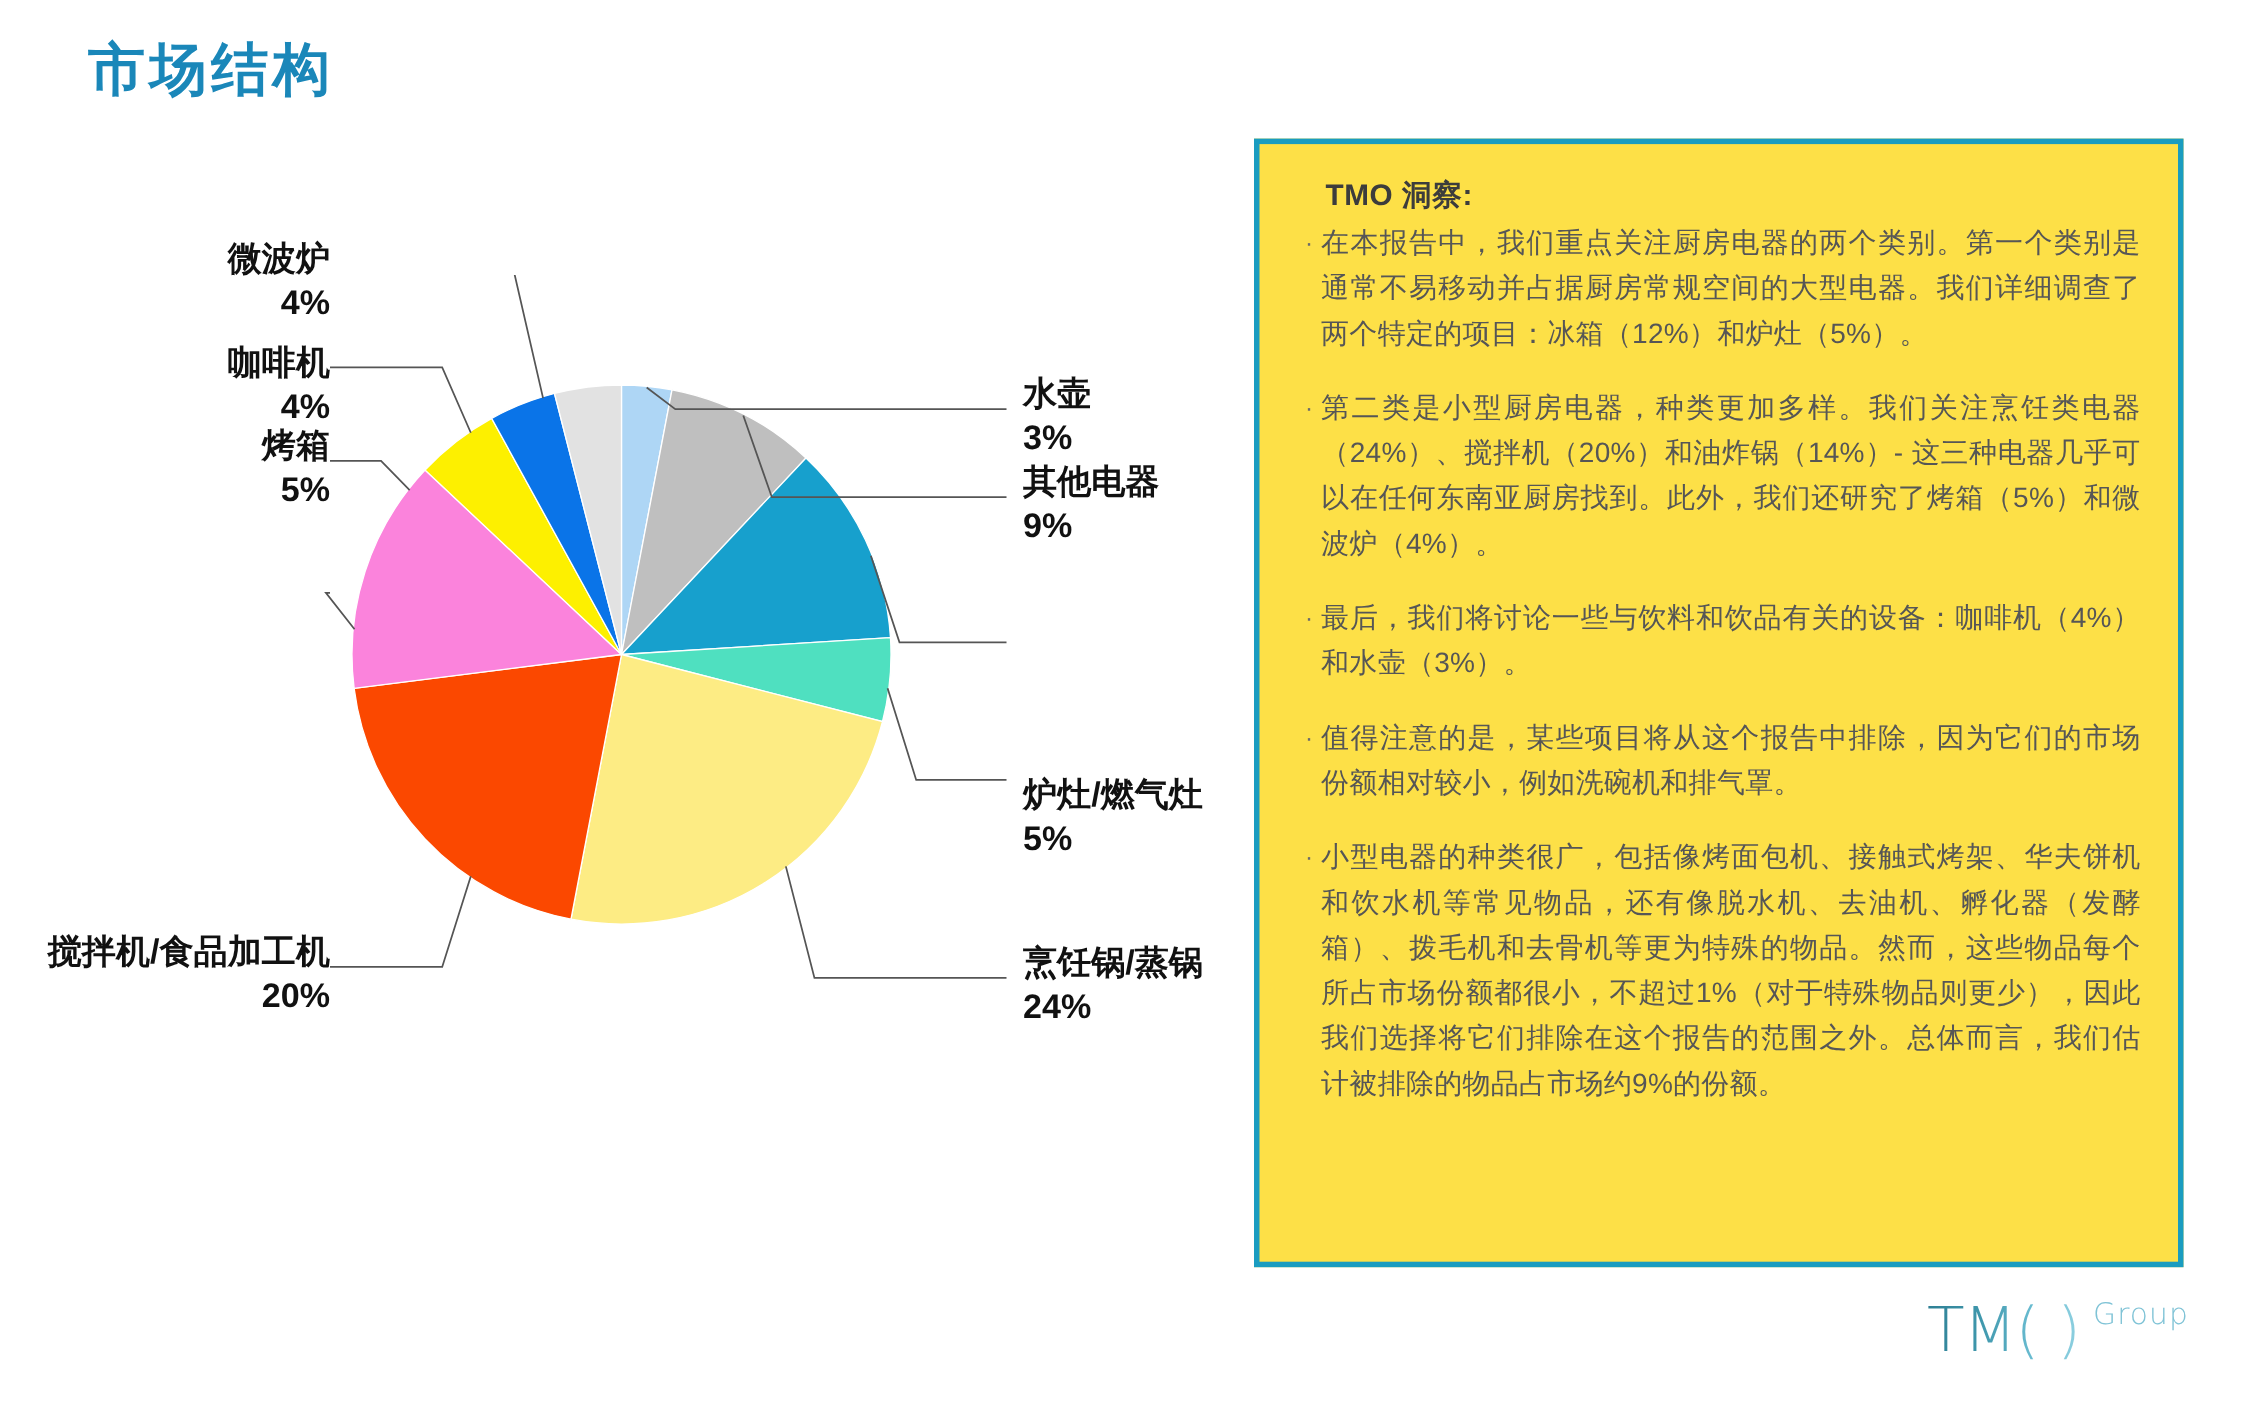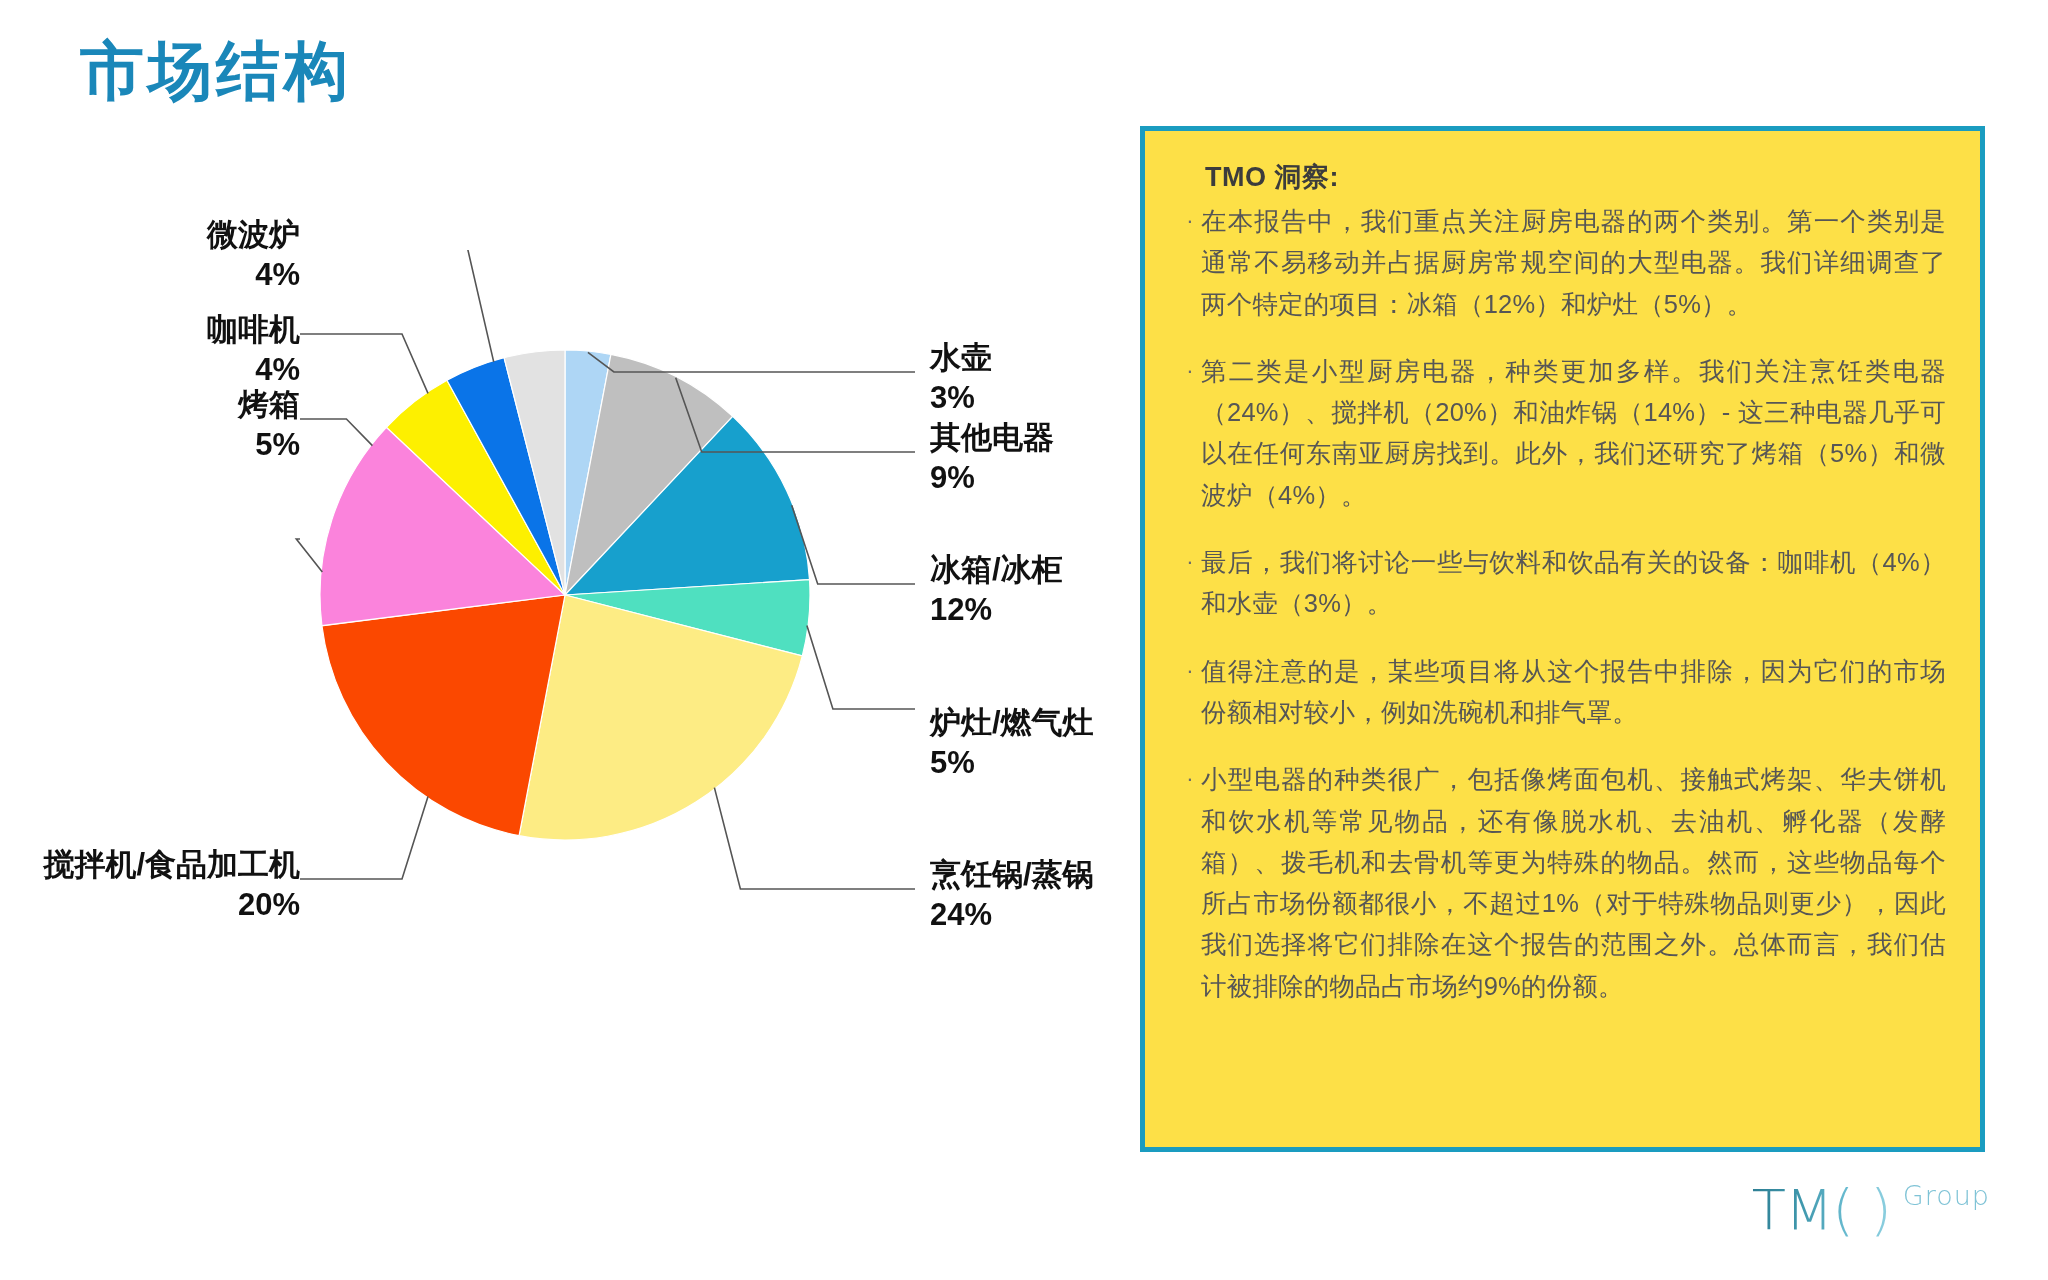--- a/index.html
+++ b/index.html
@@ -7,21 +7,21 @@
     width:2048px;height:1280px;
     background:#ffffff;
     font-family:"Liberation Sans","DejaVu Sans",sans-serif;
     overflow:hidden;
     position:relative;
   }
   
   #page-title{
     position:absolute;
     left:80px; top:36px;
-    font-size:64px;
+    font-size:52px;
     font-weight:bold;
     color:#1a87b9;
     letter-spacing:4px;
     line-height:1.1;
     white-space:nowrap;
   }
   
   #chart-area{
     position:absolute;
     left:0px; top:250px;
@@ -165,24 +165,20 @@
   <div class="callout right" style="left:930px; top:88px;">
     <span>水壶</span>
     <span class="pct">3%</span>
   </div>
 
   <div class="callout right" style="left:930px; top:168px;">
     <span>其他电器</span>
     <span class="pct">9%</span>
   </div>
 
-  <div class="callout right" style="left:930px; top:300px;">
-    <span>冰箱/冰柜</span>
-    <span class="pct">12%</span>
-  </div>
 
   <div class="callout right" style="left:930px; top:425px;margin-top:28px;">
     <span>炉灶/燃气灶</span>
     <span class="pct">5%</span>
   </div>
 
   <div class="callout right" style="left:930px; top:605px;">
     <span>烹饪锅/蒸锅</span>
     <span class="pct">24%</span>
   </div>

